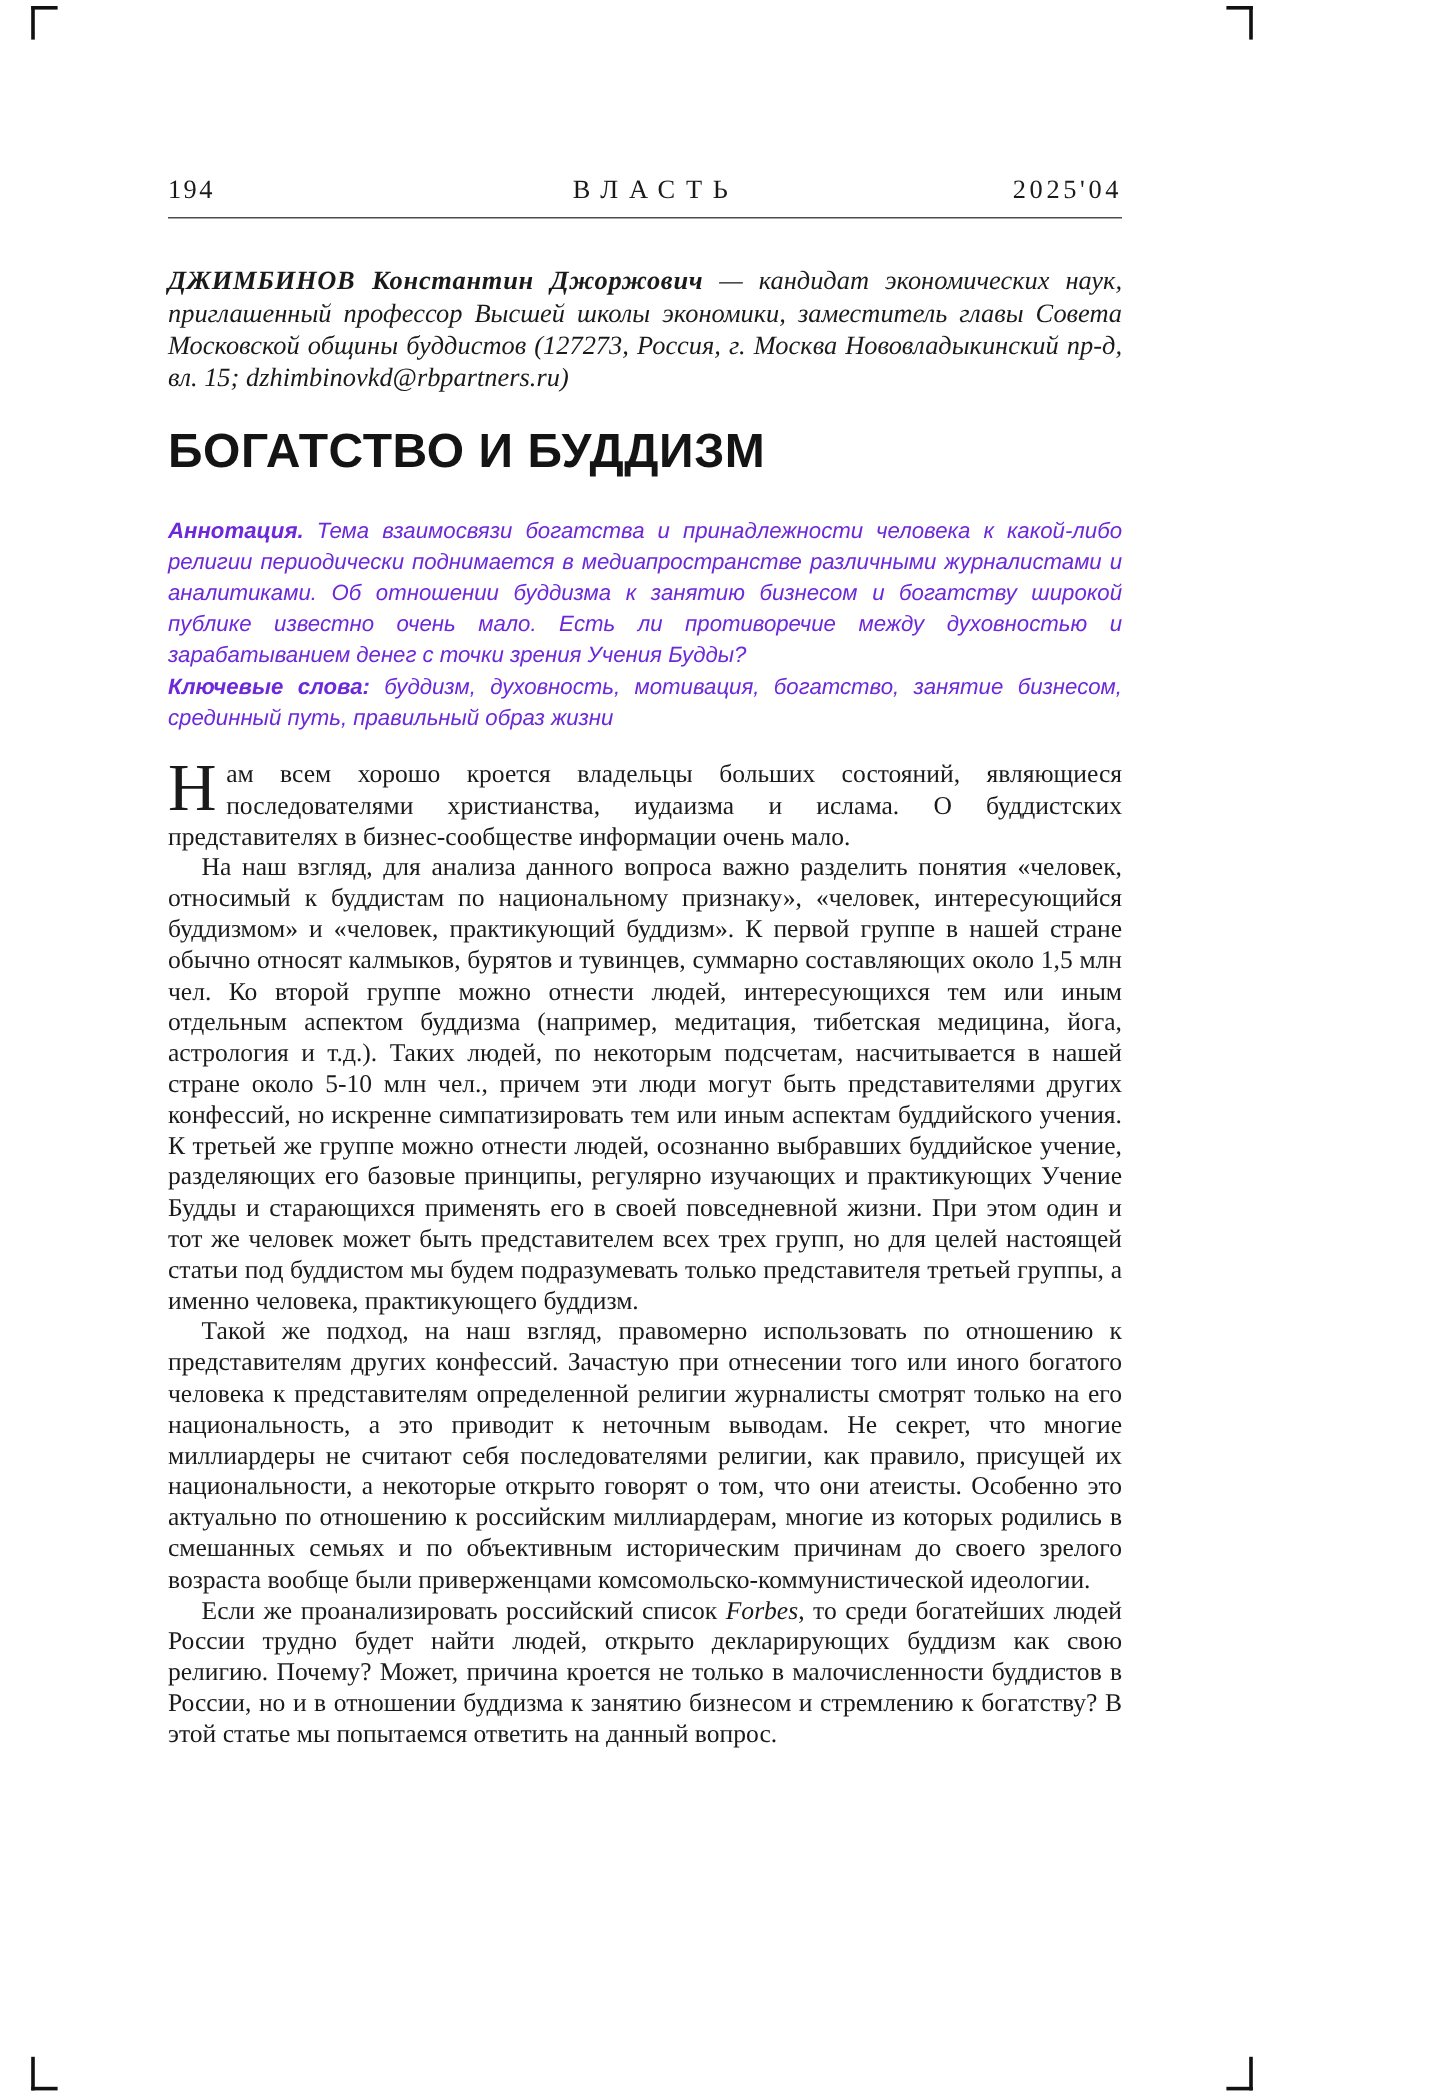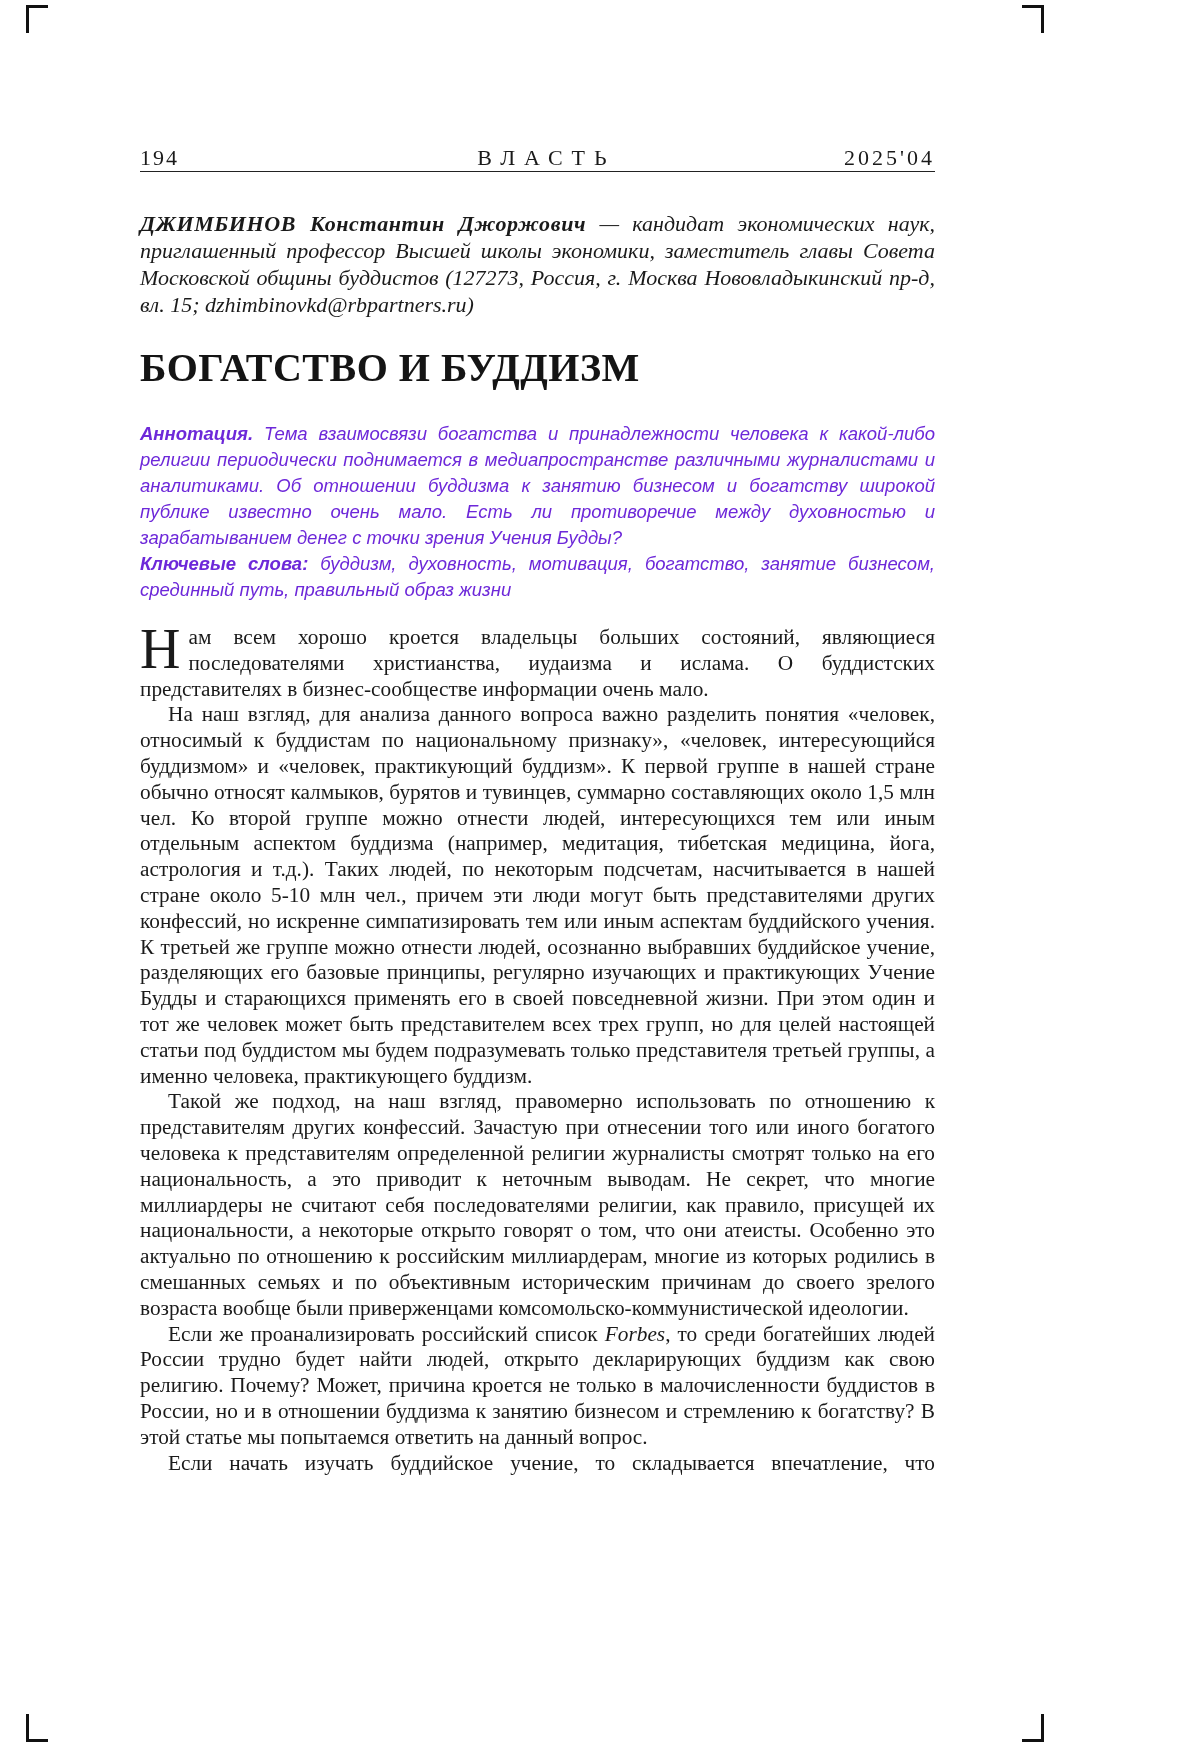--- a/index.html
+++ b/index.html
@@ -28,39 +28,40 @@
     width: 795px;
   }
 
   
   .runhead {
     display: flex;
     justify-content: space-between;
     align-items: baseline;
     font-size: 22px;
     letter-spacing: 2px;
+    padding-bottom: 10px;
     border-bottom: 1.6px solid #222;
   }
   .runhead .journal { letter-spacing: 9px; padding-left: 70px; }
   .runhead .issue { letter-spacing: 3px; margin-top: 42px; }
 
   
   .author {
     margin-top: 38px;
     font-style: italic;
     font-size: 22px;
     line-height: 27px;
     text-align: justify;
   }
   .author .name { font-weight: bold; letter-spacing: 0.6px; }
 
   
   .title {
     margin-top: 26px;
-    font-family: Liberation Serif, serif;
+    font-family: Liberation Sans, sans-serif;
     font-weight: 700;
     font-size: 40px;
     letter-spacing: 0.5px;
     color: #141414;
   }
 
   
   .abstract, .keywords {
     font-family: "Liberation Sans", sans-serif;
     font-style: italic;
@@ -120,17 +121,16 @@
 
     <div class="keywords">
       <span class="lbl">Ключевые слова:</span><span> буддизм, духовность, мотивация, богатство, занятие бизнесом, срединный путь, правильный образ жизни</span>
     </div>
 
     <div class="bodytext">
       <p class="lead"><span class="dropcap">Н</span><span>ам всем хорошо кроется владельцы больших состояний, являющиеся последователями христианства, иудаизма и ислама. О буддистских представителях в бизнес-сообществе информации очень мало.</span></p>
       <p>На наш взгляд, для анализа данного вопроса важно разделить понятия «человек, относимый к буддистам по национальному признаку», «человек, интересующийся буддизмом» и «человек, практикующий буддизм». К первой группе в нашей стране обычно относят калмыков, бурятов и тувинцев, суммарно составляющих около 1,5 млн чел. Ко второй группе можно отнести людей, интересующихся тем или иным отдельным аспектом буддизма (например, медитация, тибетская медицина, йога, астрология и т.д.). Таких людей, по некоторым подсчетам, насчитывается в нашей стране около 5-10 млн чел., причем эти люди могут быть представителями других конфессий, но искренне симпатизировать тем или иным аспектам буддийского учения. К третьей же группе можно отнести людей, осознанно выбравших буддийское учение, разделяющих его базовые принципы, регулярно изучающих и практикующих Учение Будды и старающихся применять его в своей повседневной жизни. При этом один и тот же человек может быть представителем всех трех групп, но для целей настоящей статьи под буддистом мы будем подразумевать только представителя третьей группы, а именно человека, практикующего буддизм.</p>
       <p>Такой же подход, на наш взгляд, правомерно использовать по отношению к представителям других конфессий. Зачастую при отнесении того или иного богатого человека к представителям определенной религии журналисты смотрят только на его национальность, а это приводит к неточным выводам. Не секрет, что многие миллиардеры не считают себя последователями религии, как правило, присущей их национальности, а некоторые открыто говорят о том, что они атеисты. Особенно это актуально по отношению к российским миллиардерам, многие из которых родились в смешанных семьях и по объективным историческим причинам до своего зрелого возраста вообще были приверженцами комсомольско-коммунистической идеологии.</p>
       <p><span>Если же проанализировать российский список </span><span class="it">Forbes</span><span>, то среди богатейших людей России трудно будет найти людей, открыто декларирующих буддизм как свою религию. Почему? Может, причина кроется не только в малочисленности буддистов в России, но и в отношении буддизма к занятию бизнесом и стремлению к богатству? В этой статье мы попытаемся ответить на данный вопрос.</span></p>
-      <p class="last">Если начать изучать буддийское учение, то складывается впечатление, что</p>
     </div>
 
   </div>
 </div>
 
 </body></html>

